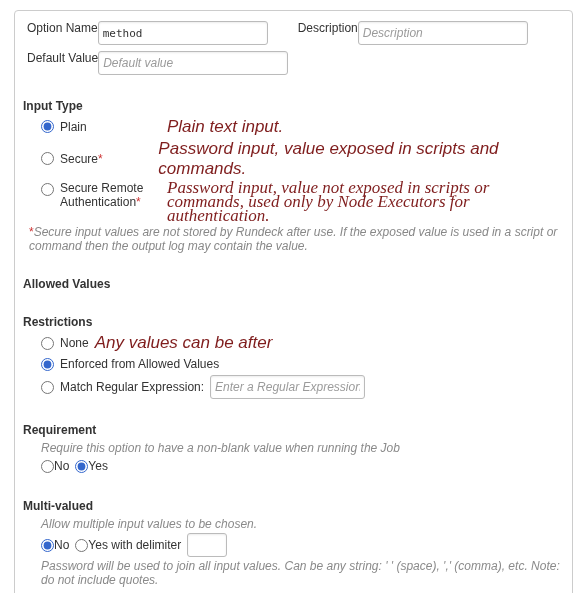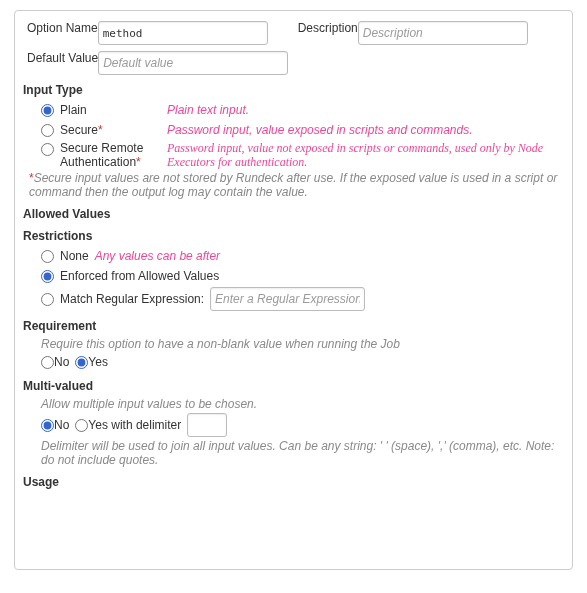--- a/index.html
+++ b/index.html
@@ -6,28 +6,28 @@
   .page{width:587px;box-sizing:border-box;padding:10px 14px 16px 14px;}
   .panel{border:1px solid #ccc;border-radius:4px;padding:10px 12px 34px 12px;position:relative;box-sizing:border-box;min-height:560px;}
   .row{display:flex;gap:30px;margin-bottom:6px;}
   .fld{display:flex;flex-direction:row;}
   label.lab{font-size:12px;color:#333;margin-bottom:2px;}
   input[type=text]{border:1px solid #bbb;border-radius:3px;padding:2px 4px;font-size:12px;height:18px;box-shadow:inset 0 1px 2px rgba(0,0,0,0.08);color:#333;}
   input[type=text]::placeholder{color:#9b9b9b;font-style:italic;}
   input[type=text].mono{font-family:Menlo,Consolas,monospace;font-size:11px;}
   input[type=text][disabled]{color:#aaa;background:#fafafa;}
   .w160{width:160px;} .w180{width:180px;} .w205{width:205px;} .w145{width:145px;} .w30{width:30px;}
-  .sec-title{font-weight:bold;font-size:12px;color:#333;margin-left:-4px;margin-top:8px;margin-bottom:4px;}
+  .sec-title{font-weight:bold;font-size:12px;color:#333;margin-left:-4px;margin-top:24px;margin-bottom:4px;}
   .indent{padding-left:14px;}
   .opt-row{display:flex;align-items:center;gap:6px;margin:2px 0;min-height:18px;}
   .opt-label{color:#333;font-size:12px;}
-  .opt-desc{color:#ec4899;font-style:italic;font-size:12px;}
+  .opt-desc{color:#7f1d1d;font-style:italic;font-size:17px;}
   .help{color:#8a8a8a;font-style:italic;font-size:12px;margin:2px 0;}
   .red-ast{color:#c33;}
-  .radio-col{width:120px;display:flex;align-items:flex-end;gap:6px;}
+  .radio-col{width:120px;display:flex;align-items:flex-start;gap:6px;}
   .tbl{display:flex;align-items:center;gap:8px;margin:2px 0;}
   .tbl .lcell{width:90px;display:flex;align-items:center;gap:6px;}
   a.link{color:#2222cc;text-decoration:none;}
   .inline{display:inline-flex;align-items:center;}
   input[type=radio]{margin:0;accent-color:#3366cc;}
 </style>
 </head>
 <body>
 
 <div class="page">
@@ -117,19 +117,19 @@
       <span class="inline">
         <input type="radio" name="mv" checked="" style="">
         <span class="opt-label">No</span>
       </span>
       <span class="inline">
         <input type="radio" name="mv" style="">
         <span class="opt-label">Yes with delimiter</span>
       </span>
       <input type="text" class="w30" style="">
     </div>
-    <div class="help">Delimiter will be used to join all input values. Can be any string: ' ' (space), ',' (comma), etc. Note: do not include quotes.</div>
+    <div class="help">Password will be used to join all input values. Can be any string: ' ' (space), ',' (comma), etc. Note: do not include quotes.</div>
   </div>
 
   <div class="sec-title">Usage</div>
 
 </div>
 </div>
 
 </body></html>

